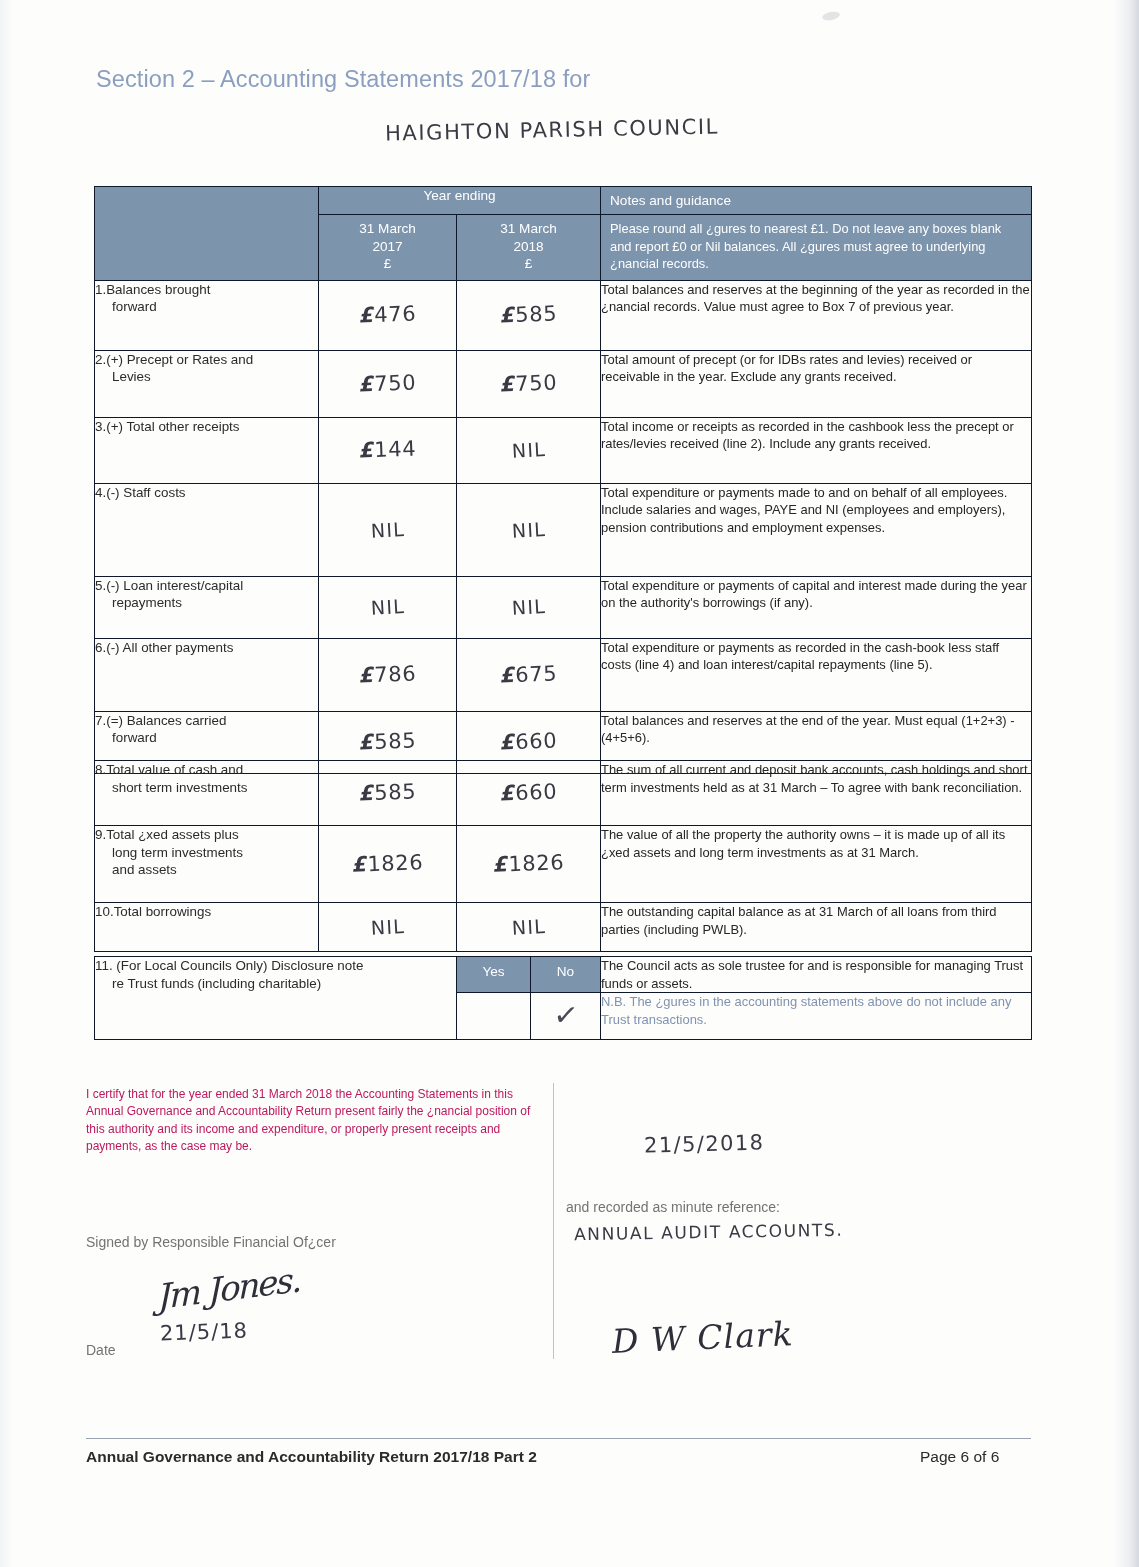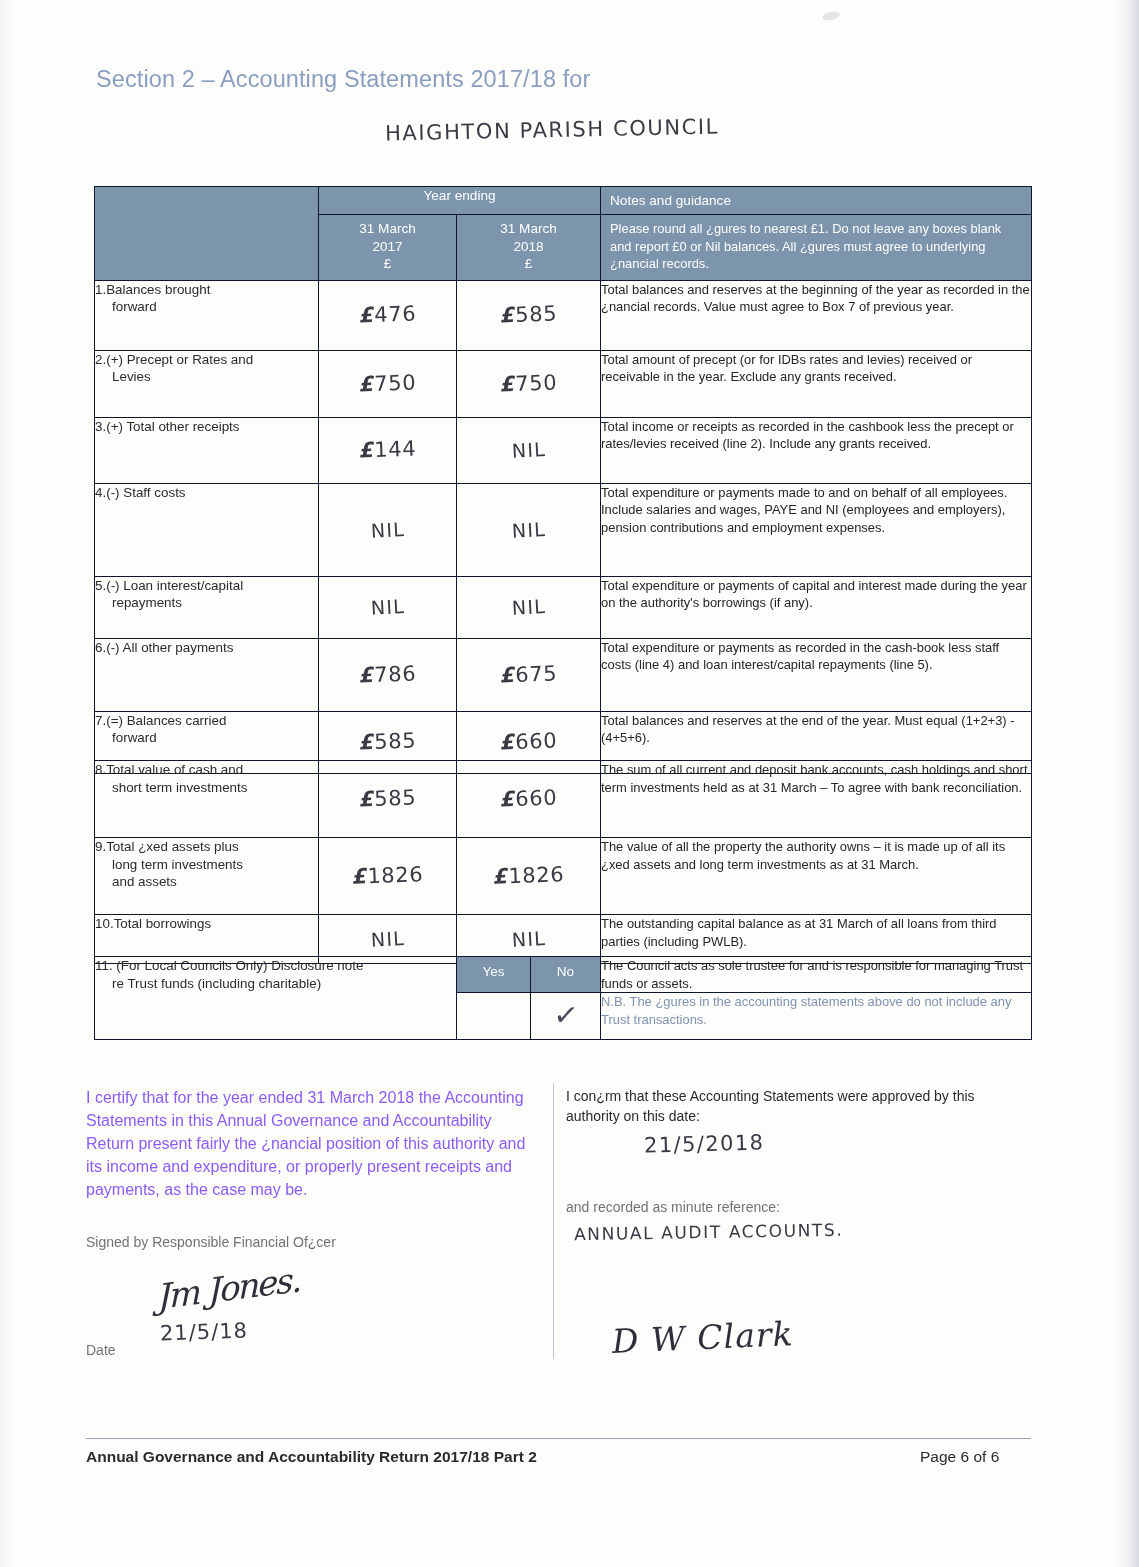--- a/index.html
+++ b/index.html
@@ -143,21 +143,21 @@
   }
 
   
   .cert-divider{
     position:absolute;left:553px;top:1083px;
     width:1px;height:276px;
     background:#b9c3d2;
   }
   .cert-left{
     position:absolute;left:86px;top:1086px;width:452px;
-    font-size:16px;line-height:1.44;color:#8b5cf6;
+    font-size:12px;line-height:1.44;color:#be185d;
   }
   .cert-right{
     position:absolute;left:566px;top:1086px;width:460px;
     font-size:14px;line-height:1.44;color:#2b2b2b;
   }
   .sig-label{
     position:absolute;font-size:14px;color:#737373;line-height:1.4;
   }
   .hand{
     font-family:"DejaVu Sans", sans-serif;
@@ -326,21 +326,21 @@
   </table>
 
   <table class="tbl" style="top:760px;">
     <colgroup>
       <col class="c-label">
         <col class="c-2017">
         <col class="c-2018">
         <col class="c-notes">
     </colgroup>
     <tbody id="rows-b">
-        <tr style="height: 77px;">
+        <tr style="height: 65px;">
           <td class="lbl"><span class="num">8. </span><span>Total value of cash and</span><span class="ind">short term investments</span></td>
           <td class="amt" style="position: relative;">
             <span class="hw" style="position: absolute; left: 50%; top: 50%; transform: translate(-50%, -50%) rotate(-2deg);"><span class="pound">£</span>585</span>
           </td>
           <td class="amt" style="position: relative;">
             <span class="hw" style="position: absolute; left: 50%; top: 50%; transform: translate(-50%, -50%) rotate(-2deg);"><span class="pound">£</span>660</span>
           </td>
           <td class="notes-cell">The sum of all current and deposit bank accounts, cash holdings and short term investments held as at 31 March – To agree with bank reconciliation.</td>
         </tr>
         <tr style="height: 77px;">
@@ -398,21 +398,20 @@
 
   <div class="cert-divider"></div>
 
   <div class="cert-left">I certify that for the year ended 31 March 2018 the Accounting Statements in this Annual Governance and Accountability Return present fairly the ¿nancial position of this authority and its income and expenditure, or properly present receipts and payments, as the case may be.</div>
 
   <div class="sig-label" style="left:86px;top:1233px;">Signed by Responsible Financial Of¿cer</div>
   <div class="rfo-sig">Jm Jones.</div>
   <div class="sig-label" style="left:86px;top:1341px;">Date</div>
   <div class="hand rfo-date">21/5/18</div>
 
-  <div class="cert-right">I con¿rm that these Accounting Statements were approved by this authority on this date:</div>
   <div class="hand date-approved">21/5/2018</div>
 
   <div class="sig-label" style="left:566px;top:1198px;">and recorded as minute reference:</div>
   <div class="hand minute-ref">ANNUAL AUDIT ACCOUNTS.</div>
 
   <div class="chair-sig">D W Clark</div>
 
   <div class="footer-rule"></div>
   <div class="footer-left">Annual Governance and Accountability Return 2017/18 Part 2</div>
   <div class="footer-right">Page 6 of 6</div>

